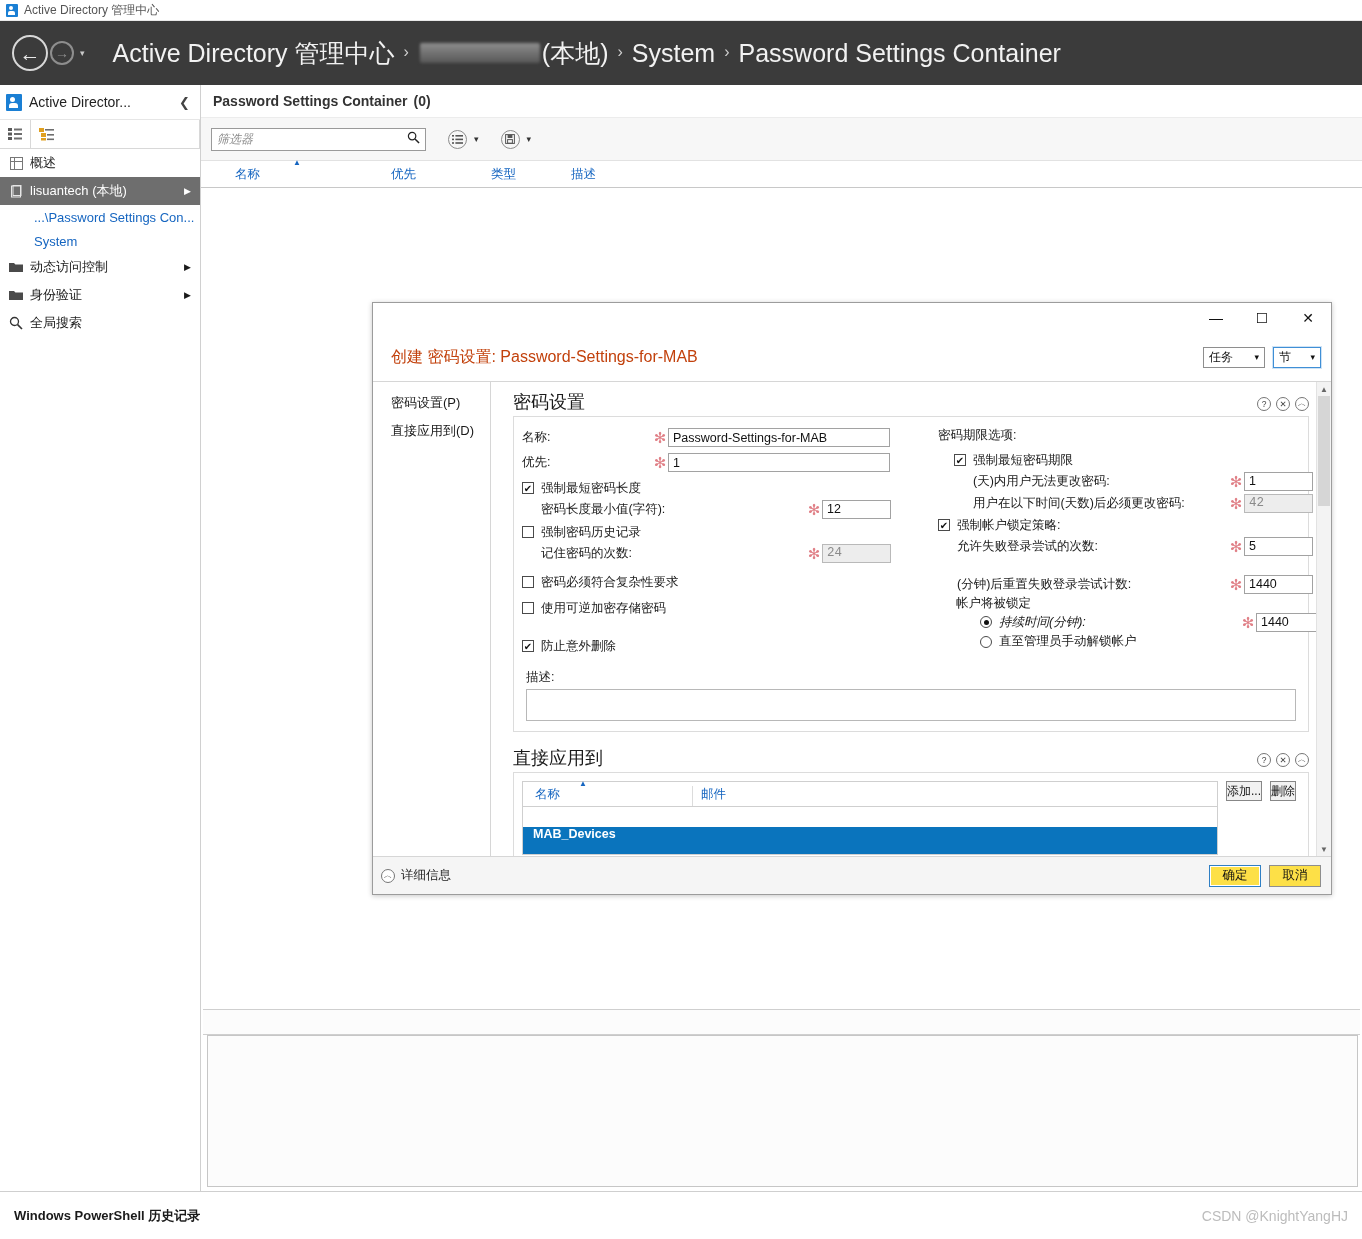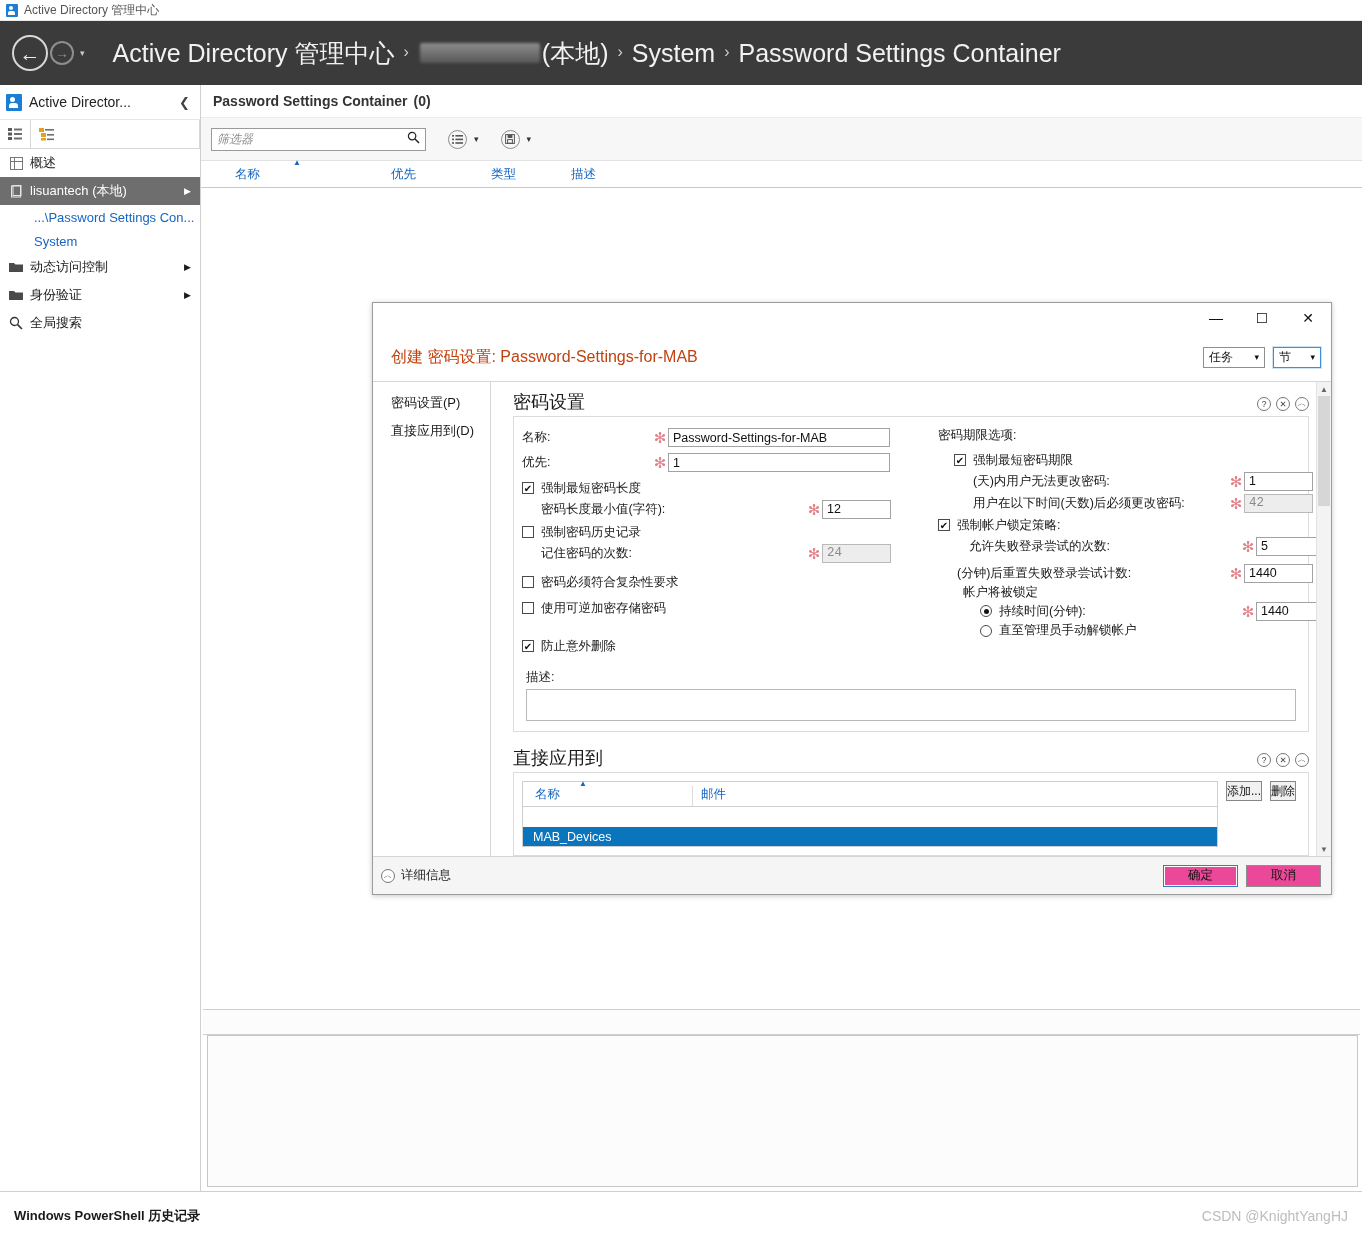--- a/index.html
+++ b/index.html
@@ -180,33 +180,33 @@
 
   .desclbl{font-size:12.5px;color:#1a1a1a;padding:6px 0 3px 12px;}
   .descbox{margin:0 12px 10px 12px;height:30px;border:1px solid #b8b8b8;background:#fff;}
 
   
   .listwrap{display:flex;padding:8px;}
   .listbox{flex:1;border:1px solid #cfcfcf;background:#fff;display:flex;flex-direction:column;min-width:0;}
   .listhdr{height:24px;display:flex;align-items:flex-end;border-bottom:1px solid #cfcfcf;background:#fff;}
   .lcol{font-size:12.5px;color:#1565c0;padding-bottom:3px;position:relative;}
   .lcol .sortmark{position:absolute;left:44px;top:-7px;color:#1565c0;font-size:8px;}
-  .lrow{height:19px;background:#0a74bd;color:#fff;font-size:12.5px;display:flex;align-items:center;padding-left:10px;}
+  .lrow{height:27px;background:#0a74bd;color:#fff;font-size:12.5px;display:flex;padding-left:10px;font-weight:bold;}
   .listbtns{width:74px;flex:none;padding-left:8px;display:flex;flex-direction:row;gap:8px;}
   .sqbtn{height:20px;border:1px solid #878787;background:#f1f1f1;font-size:12px;color:#111;
          display:flex;align-items:center;justify-content:center;box-sizing:border-box;}
 
   #dlgfooter{
     height:38px;border-top:1px solid #d6d6d6;background:#f5f5f5;display:flex;align-items:center;
     padding:0 10px 0 8px;box-sizing:border-box;
   }
   #dlgfooter .det{display:flex;align-items:center;font-size:12.5px;color:#1a1a1a;}
   #dlgfooter .det .ficon{margin-right:6px;}
   #dlgfooter .btns{margin-left:auto;display:flex;gap:8px;}
-  .fbtn{width:75px;height:22px;border:1px solid #8e8e8e;background:#ec4899;font-size:12.5px;color:#111;
+  .fbtn{width:52px;height:22px;border:1px solid #8e8e8e;background:#fde047;font-size:12.5px;color:#111;
         display:flex;align-items:center;justify-content:center;box-sizing:border-box;}
   .fbtn.primary{border:1px solid #2f7fc4;box-shadow:inset 0 0 0 1px #ffffff;}
 </style>
 </head>
 <body>
 
 <div id="apptitlebar">
   <div class="tb-icon"></div>
   <div class="tb-text">Active Directory 管理中心</div>
 </div>
@@ -504,39 +504,39 @@
                 <span class="lbl" style="margin-left:35px;width:255px;">用户在以下时间(天数)后必须更改密码:</span>
                 <span class="star">✻</span>
                 <span class="tin dis" style="width:69px;">42</span>
               </div>
 
               <div class="cbrow">
                 <span class="cb">✔</span>
                 <span class="lbl">强制帐户锁定策略:</span>
               </div>
 
-              <div class="row" style="height:20px;margin-bottom:7px;justify-content:flex-end;">
+              <div class="row" style="height:20px;margin-bottom:18px;">
                 <span class="lbl" style="margin-left:19px;width:271px;">允许失败登录尝试的次数:</span>
                 <span class="star">✻</span>
                 <span class="tin" style="width:69px;">5</span>
               </div>
 
               <div class="row" style="height:20px;margin-bottom:1px;">
                 <span class="lbl" style="margin-left:19px;width:271px;">(分钟)后重置失败登录尝试计数:</span>
                 <span class="star">✻</span>
                 <span class="tin" style="width:69px;">1440</span>
               </div>
 
-              <div class="lbl" style="margin-left:25px;">帐户将被锁定</div>
+              <div class="lbl" style="margin-left:18px;">帐户将被锁定</div>
 
               <div class="row" style="height:20px;margin-bottom:0;">
                 <span class="rb" style="margin-left:42px;">
                     <span class="dot"></span>
                   </span>
-                <span class="lbl" style="width:241px;">持续时间(分钟):</span>
+                <span class="lbl" style="width:241px;font-style:italic;">持续时间(分钟):</span>
                 <span class="star">✻</span>
                 <span class="tin" style="width:69px;">1440</span>
               </div>
 
               <div class="cbrow" style="height:19px;">
                 <span class="rb" style="margin-left:42px;"></span>
                 <span class="lbl">直至管理员手动解锁帐户</span>
               </div>
             </div>
           </div>

